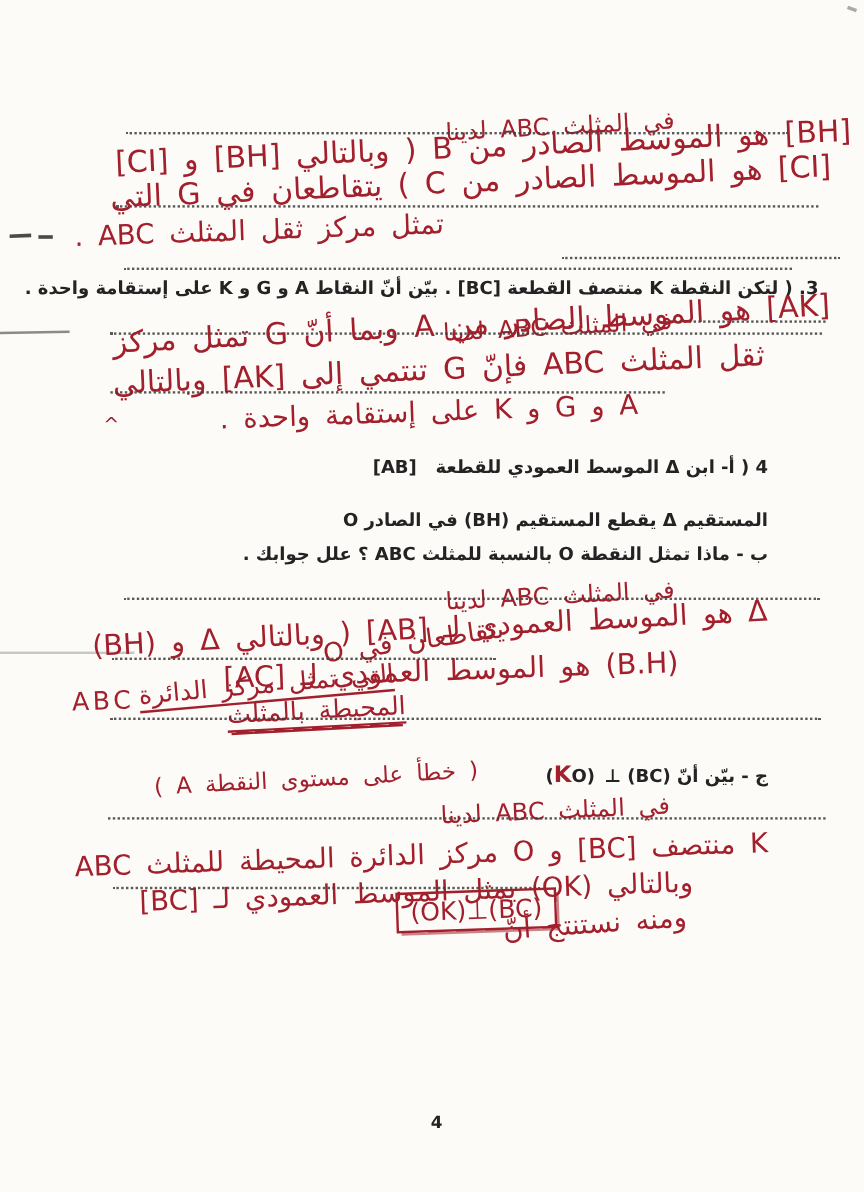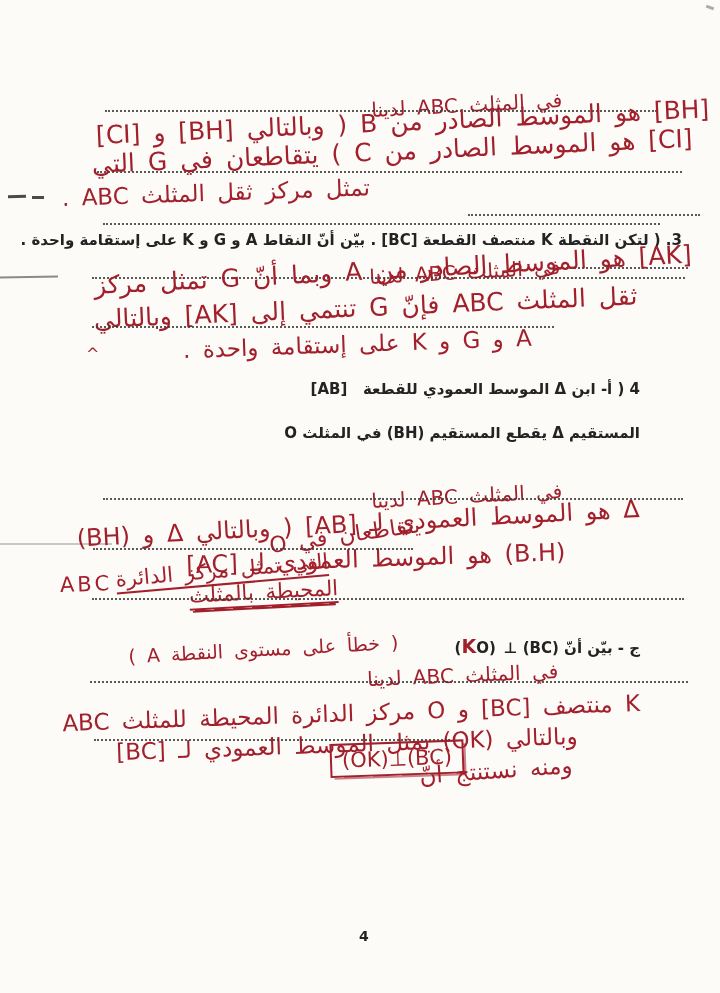--- a/index.html
+++ b/index.html
@@ -53,21 +53,22 @@
   <div class="hand" style="top:255px;right:160px;font-size:20px;transform:rotate(-3deg);">في المثلث ABC لدينا</div>
   <div class="dots" style="top:267px;left:558px;width:130px;"></div>
   <div class="dots" style="top:277px;left:92px;width:593px;"></div>
   <div class="hand" style="top:271px;left:94px;font-size:25px;transform-origin:left center;transform:rotate(-3deg);">[AK] هو الموسط الصادر من A وبما أنّ G تمثل مركز</div>
   <div class="hand" style="top:305px;left:94px;font-size:25px;transform-origin:left center;transform:rotate(-2.5deg);">ثقل المثلث ABC فإنّ G تنتمي إلى [AK] وبالتالي</div>
   <div class="dots" style="top:326px;left:92px;width:462px;"></div>
   <div class="hand" style="top:337px;left:183px;font-size:23px;transform-origin:left center;transform:rotate(-2deg);">A و G و K على إستقامة واحدة .</div>
   <div class="hand" style="top:344px;left:86px;font-size:16px;">^</div>
 
   <div class="print" style="top:380px;right:80px;">4 ( أ- ابن Δ الموسط العمودي للقطعة&nbsp;&nbsp;&nbsp;[AB]</div>
-  <div class="print" style="top:424px;right:80px;">المستقيم Δ يقطع المستقيم (BH) في المثلث O</div>
+  <div class="print" style="top:424px;right:80px;">المستقيم Δ يقطع المستقيم (BH) في الصادر O</div>
+  <div class="print" style="top:453px;right:80px;">ب - ماذا تمثل النقطة O بالنسبة للمثلث ABC ؟ علل جوابك .</div>
 
   <div class="hand" style="top:479px;right:158px;font-size:20px;transform:rotate(-3deg);">في المثلث ABC لدينا</div>
   <div class="dots" style="top:498px;left:103px;width:580px;"></div>
   <div class="hand" style="top:495px;right:80px;font-size:24px;transform:rotate(-3deg);">Δ هو الموسط العمودي لـ [AB] ( وبالتالي Δ و (BH)</div>
   <div class="hand" style="top:512px;right:300px;font-size:22px;transform:rotate(-8deg);">يتقاطعان في O</div>
   <div class="hand" style="top:538px;right:155px;font-size:24px;transform:rotate(-2deg);">(B.H) هو الموسط العمودي لـ [AC]</div>
   <div class="dots" style="top:548px;left:93px;width:320px;"></div>
   <div class="hand uline" style="top:549px;right:392px;font-size:21px;transform:rotate(-5deg);">التي تمثل مركز الدائرة</div>
   <div class="hand uline2" style="top:576px;right:382px;font-size:21px;transform:rotate(-3deg);">المحيطة بالمثلث</div>
   <div class="hand ltr" style="top:573px;left:60px;font-size:21px;letter-spacing:3px;transform:rotate(-2deg);">ABC</div>

